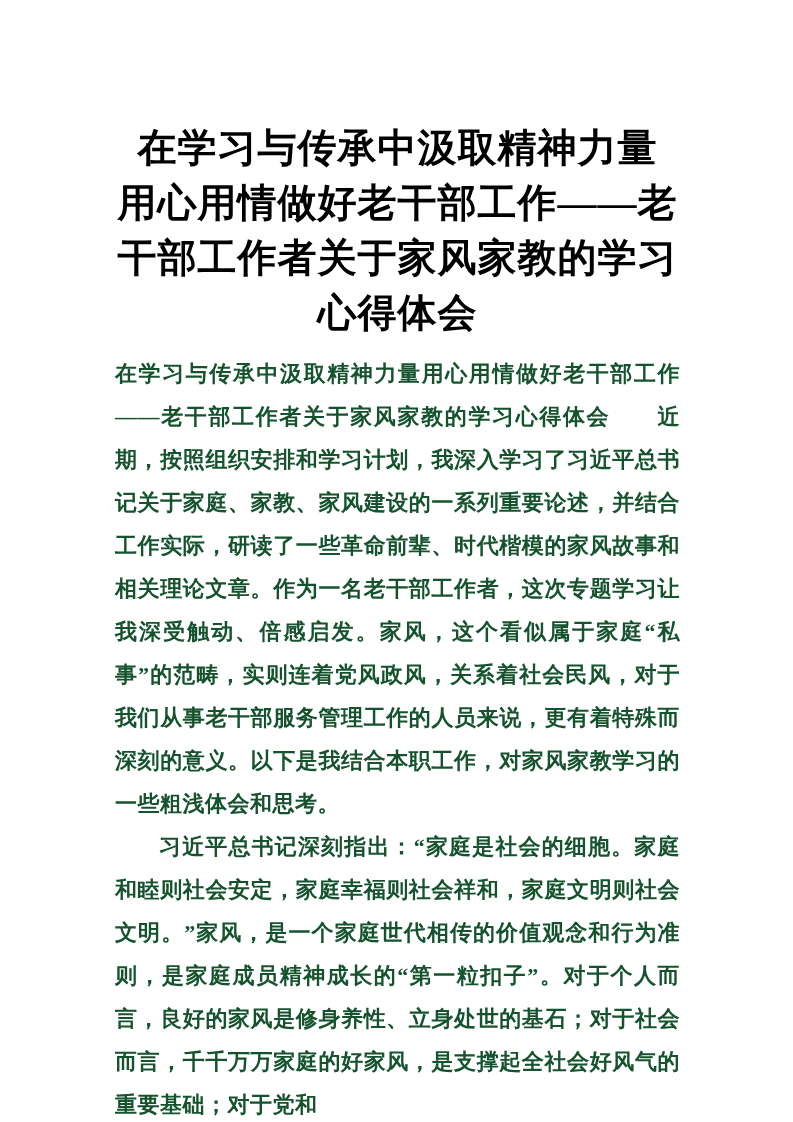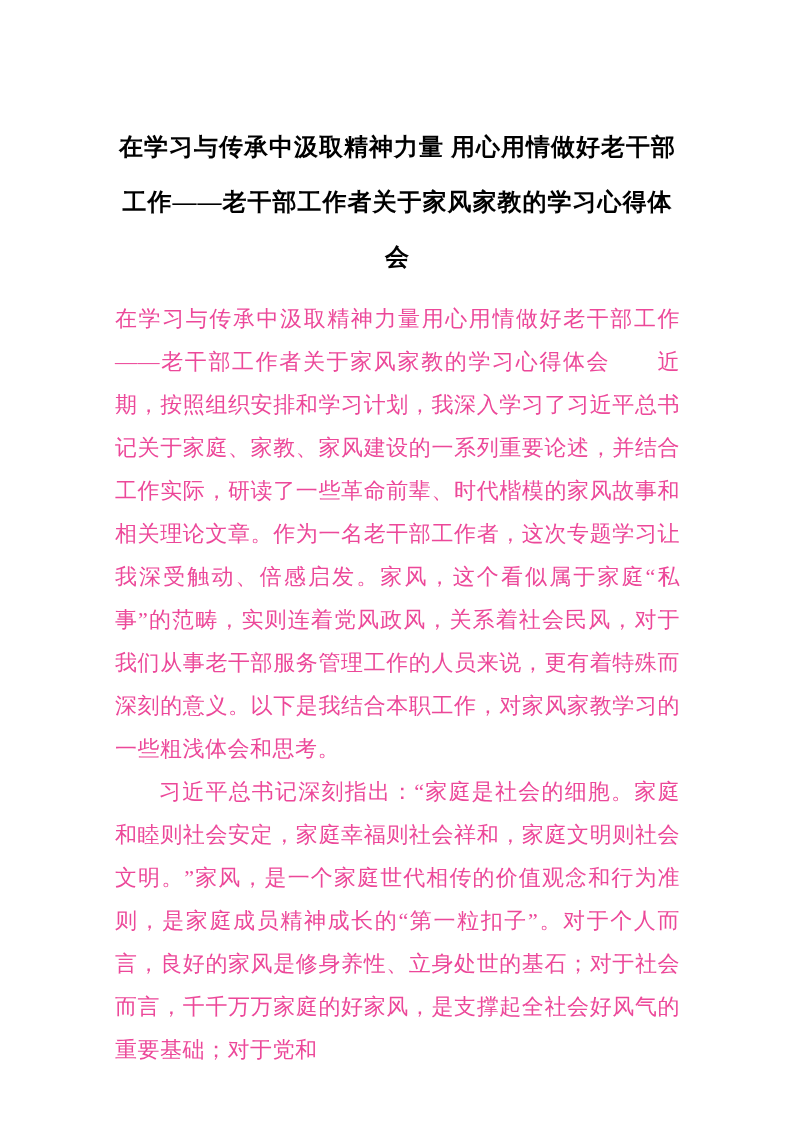--- a/index.html
+++ b/index.html
@@ -13,36 +13,37 @@
     height: 1122px;
     margin: 0 auto;
     background: #ffffff;
     overflow: hidden;
     box-sizing: border-box;
     padding: 120px 113px 0 115px;
     color: #000000;
     font-family: "Liberation Serif", "DejaVu Serif", serif;
   }
   .doc-title {
-    font-size: 24px;
+    font-size: 39px;
     line-height: 55px;
     font-weight: bold;
     text-align: center;
     margin: 0 0 12px 0;
     letter-spacing: 1px;
     color: #000000;
   }
   .body-para {
     font-size: 22px;
     line-height: 43px;
     text-align: justify;
     margin: 0;
     letter-spacing: 0.5px;
-    color: #ec4899;
+    color: #14532d;
     word-break: break-all;
+    font-weight: bold;
   }
   .body-para.indented {
     text-indent: 2em;
   }
 </style>
 </head>
 <body>
 
 <div class="page">
   <h1 class="doc-title">在学习与传承中汲取精神力量 用心用情做好老干部工作——老干部工作者关于家风家教的学习心得体会</h1>

